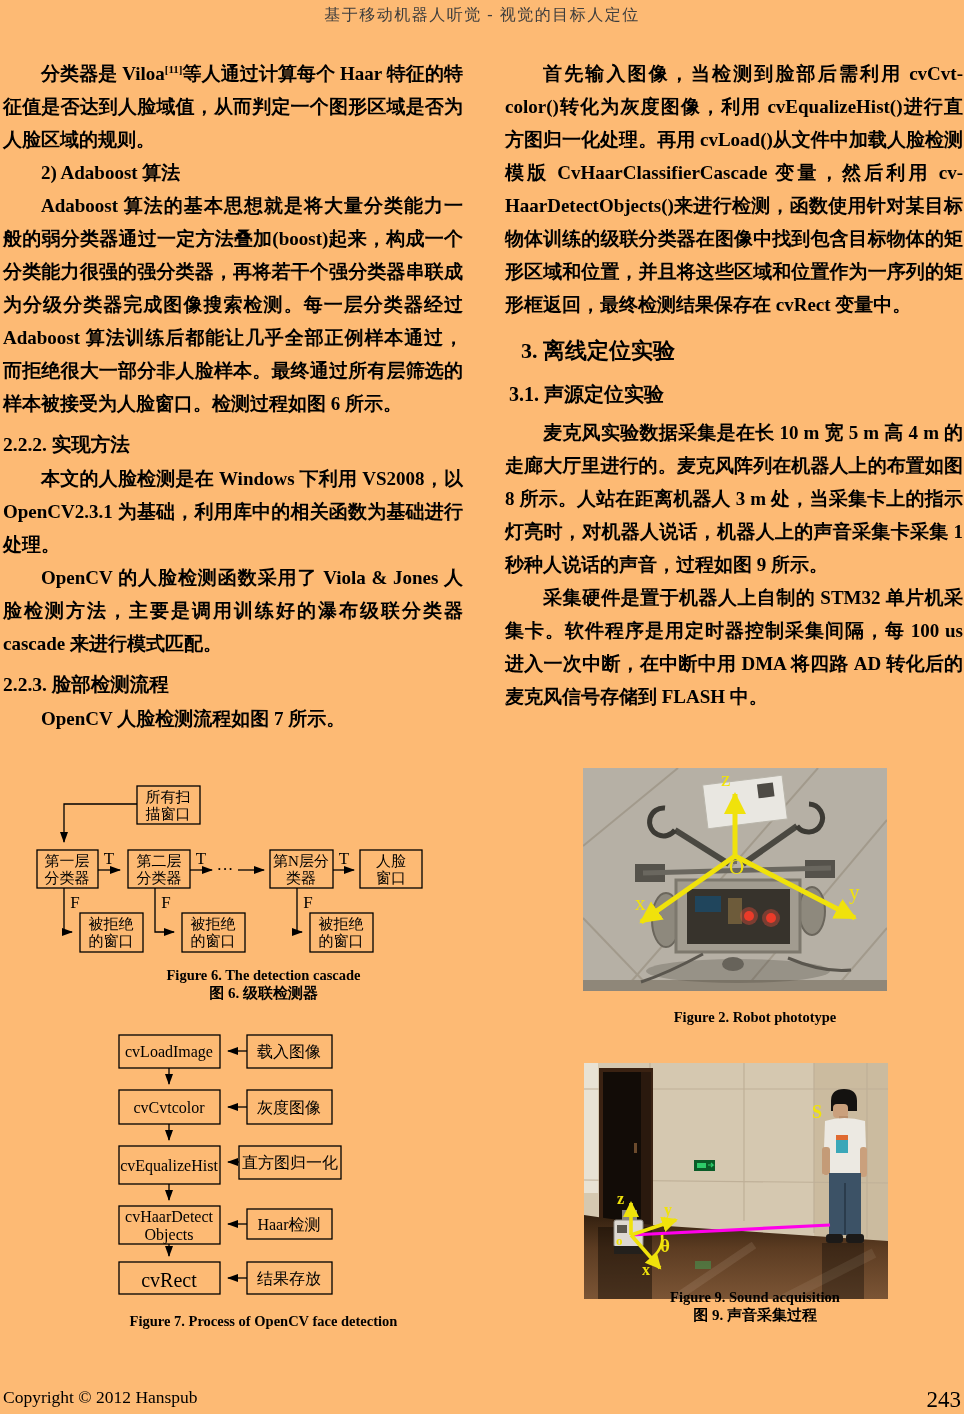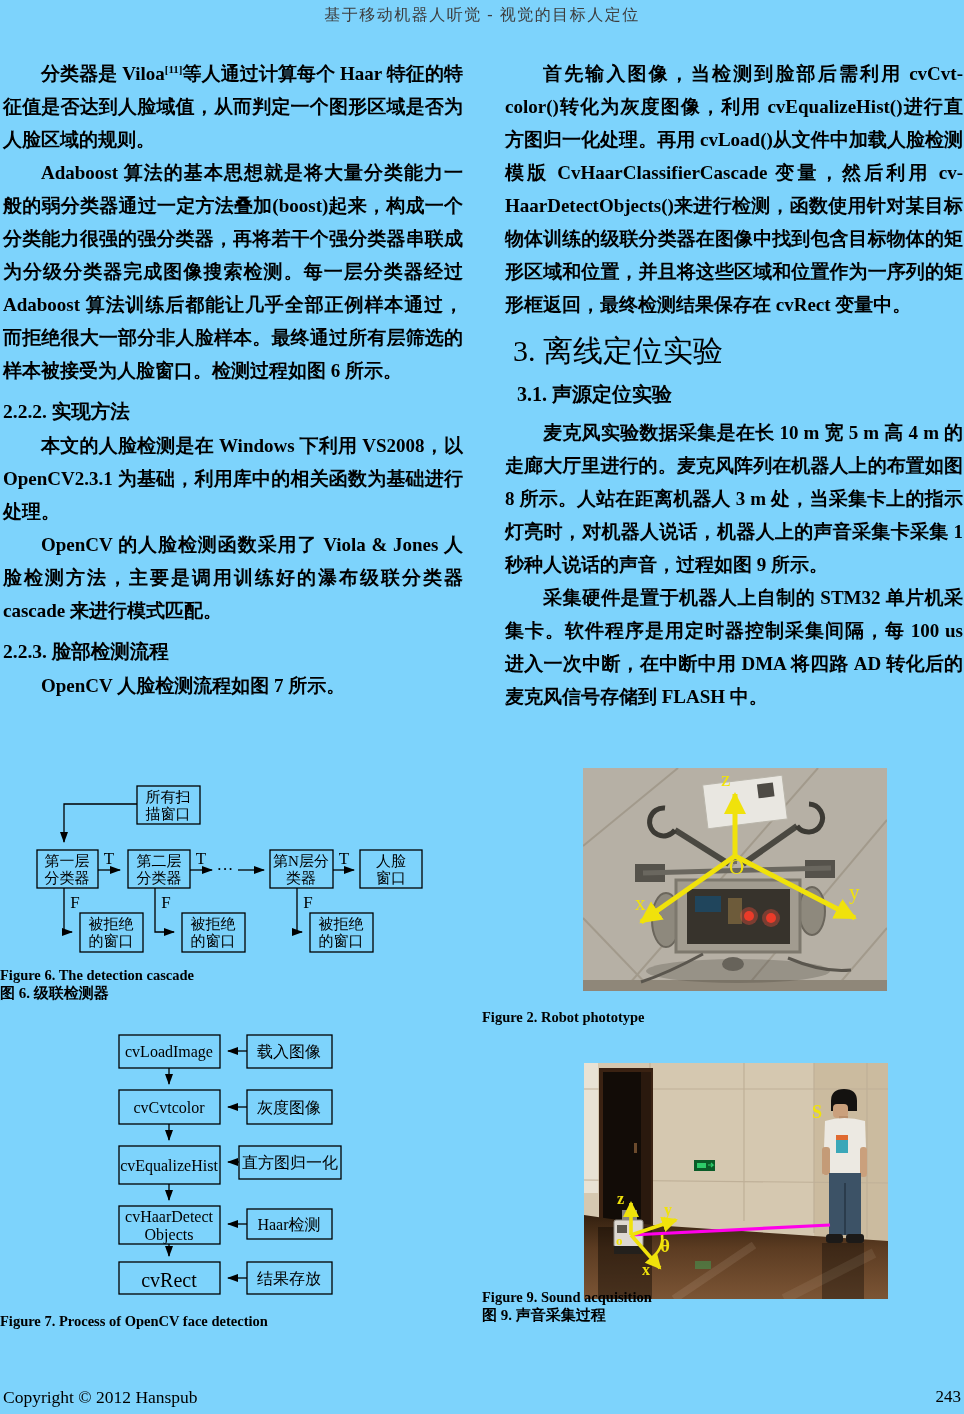--- a/index.html
+++ b/index.html
@@ -1,64 +1,65 @@
 <!DOCTYPE html>
 <html><head>
 <meta charset="utf-8">
 <style>
   html,body { margin:0; padding:0; background:#ffffff; }
   .page {
-    position:relative; width:964px; height:1414px; background:#7dd3fc;
+    position:relative; width:964px; height:1414px; background:#fdba74;
     font-family:"Liberation Serif","DejaVu Serif",serif; color:#000; overflow:hidden;
   }
   .header-title {
     position:absolute; top:5px; left:0; right:0; text-align:center;
     font-size:16px; color:#3d3d3d; letter-spacing:1.5px;
   }
   .col { position:absolute; top:57px; }
   .col-left  { left:3px;  width:460px; }
   .col-right { left:505px; width:458px; }
   p.body {
     margin:0; font-size:19px; line-height:33px; text-align:justify;
     overflow-wrap:break-word;
   }
   p.indent { text-indent:2em;font-weight:bold; }
   sup.cite { font-size:11px; vertical-align:super; line-height:0; }
   h4.sub {
     margin:12px 0 5px 0; font-size:19.5px; font-weight:bold; line-height:25px;
   }
   h2.sec {
-    margin:15px 0 0 8px; font-size:30px; font-weight:normal; line-height:30px;
+    margin:15px 0 0 16px; font-size:22px; font-weight:bold; line-height:30px;
   }
   h3.subsec {
-    margin:15px 0 8px 12px; font-size:20px; font-weight:bold; line-height:27px;
+    margin:15px 0 8px 4px; font-size:20px; font-weight:bold; line-height:27px;
   }
   .fig { position:absolute; }
   .caption {
-    position:absolute; font-weight:bold;
-    font-size:14.5px; line-height:18px;
+    position:absolute; text-align:center; font-weight:bold;
+    font-size:14.5px; line-height:18px;padding-left:32px;
   }
   .caption .zh { font-size:15px; }
   svg text { font-family:"Liberation Serif","DejaVu Serif",serif; }
   .footer-left {
     position:absolute; left:3px; top:1387px; font-size:17.5px;text-align:right;
   }
   .footer-right {
-    position:absolute; right:3px; top:1387px; font-size:17px;
+    position:absolute; right:3px; top:1387px; font-size:23px;
   }
 </style>
 </head>
 <body>
 
 <div class="page">
 
   <div class="header-title">基于移动机器人听觉 - 视觉的目标人定位</div>
 
   <div class="col col-left">
     <p class="body indent"><span>分类器是 Viloa</span><sup class="cite">[11]</sup><span>等人通过计算每个 Haar 特征的特征值是否达到人脸域值，从而判定一个图形区域是否为人脸区域的规则。</span></p>
+    <p class="body indent">2) Adaboost 算法</p>
     <p class="body indent">Adaboost 算法的基本思想就是将大量分类能力一般的弱分类器通过一定方法叠加(boost)起来，构成一个分类能力很强的强分类器，再将若干个强分类器串联成为分级分类器完成图像搜索检测。每一层分类器经过 Adaboost 算法训练后都能让几乎全部正例样本通过，而拒绝很大一部分非人脸样本。最终通过所有层筛选的样本被接受为人脸窗口。检测过程如图 6 所示。</p>
     <h4 class="sub">2.2.2. 实现方法</h4>
     <p class="body indent">本文的人脸检测是在 Windows 下利用 VS2008，以 OpenCV2.3.1 为基础，利用库中的相关函数为基础进行处理。</p>
     <p class="body indent">OpenCV 的人脸检测函数采用了 Viola &amp; Jones 人脸检测方法，主要是调用训练好的瀑布级联分类器 cascade 来进行模式匹配。</p>
     <h4 class="sub">2.2.3. 脸部检测流程</h4>
     <p class="body indent">OpenCV 人脸检测流程如图 7 所示。</p>
   </div>
 
   <div class="col col-right">
     <p class="body indent">首先输入图像，当检测到脸部后需利用 cvCvt-color()转化为灰度图像，利用 cvEqualizeHist()进行直方图归一化处理。再用 cvLoad()从文件中加载人脸检测模版 CvHaarClassifierCascade 变量，然后利用 cv-HaarDetectObjects()来进行检测，函数使用针对某目标物体训练的级联分类器在图像中找到包含目标物体的矩形区域和位置，并且将这些区域和位置作为一序列的矩形框返回，最终检测结果保存在 cvRect 变量中。</p>

